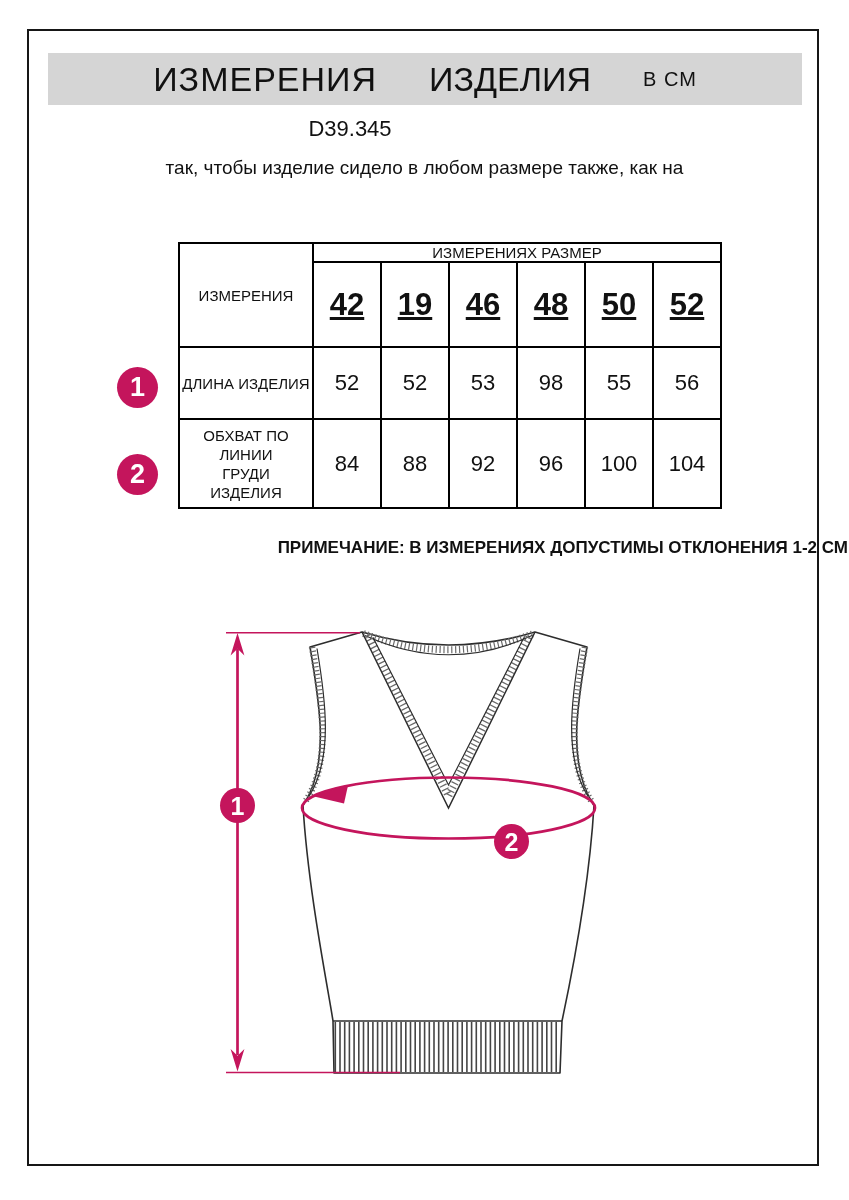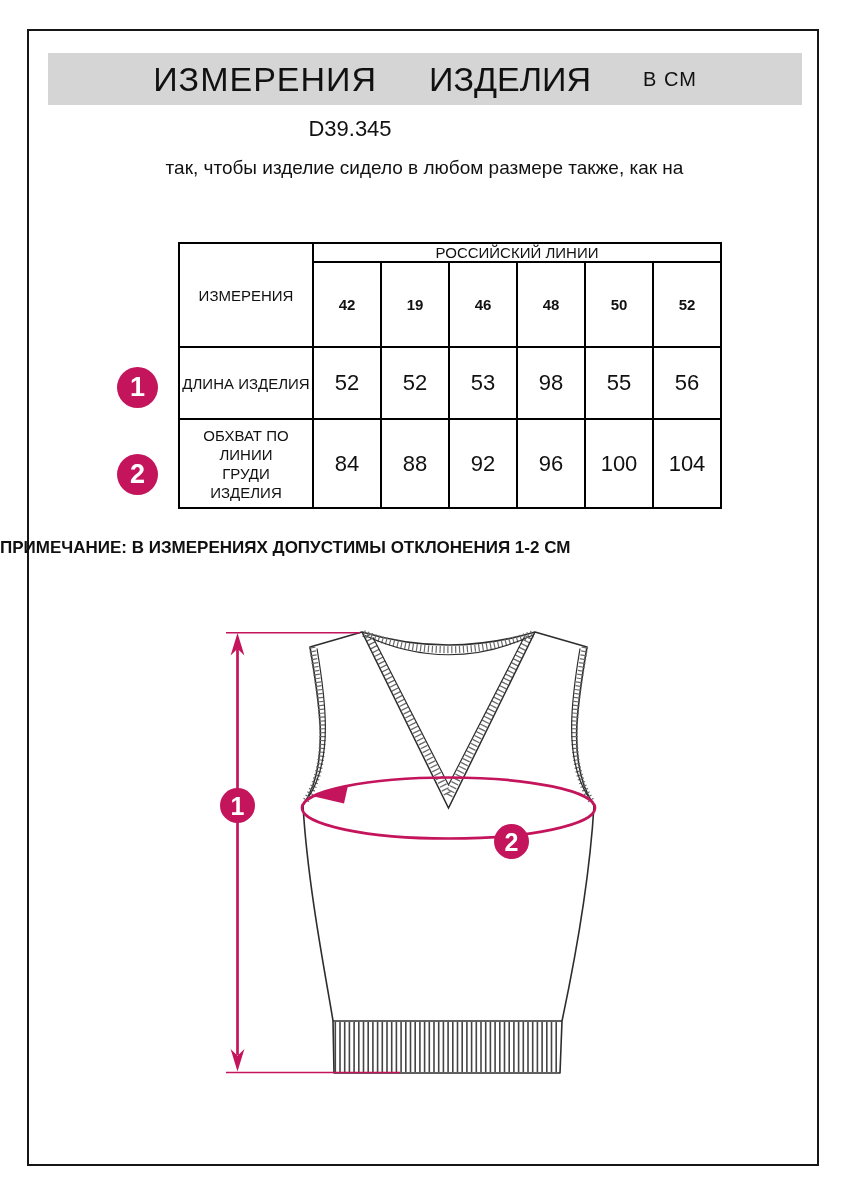--- a/index.html
+++ b/index.html
@@ -10,30 +10,30 @@
   .title-regular{font-size:34px;letter-spacing:1px;}
   .title-bold{font-size:34px;font-weight:400;margin-left:52px;}
   .title-unit{font-size:20px;margin-left:52px;letter-spacing:1px;}
   .product-code{left:0;top:116px;width:700px;text-align:center;font-size:22px;}
   .intro{left:0;top:156px;width:849px;text-align:center;font-size:19px;line-height:23.5px;}
   .tbl-wrap{left:178px;top:242px;}
   table{border-collapse:collapse;table-layout:fixed;}
   td,th{border:2px solid #000;text-align:center;vertical-align:middle;padding:0;font-weight:400;}
   .size-head{font-size:15px;line-height:17px;}
   .lbl-head{font-size:15px;}
-  .size-cell{font-size:15px;font-weight:700;}
+  .size-cell{font-size:31px;font-weight:700;text-decoration:underline;}
   .val-cell{font-size:22px;}
   .lbl-cell{font-size:15px;line-height:19px;}
   .lbl-nowrap{white-space:nowrap;}
   .lbl-narrow{display:inline-block;width:100px;}
   .row-badge{width:41px;height:41px;border-radius:50%;background:#C4155C;color:#fff;
              font-size:27px;font-weight:700;line-height:41px;text-align:center;}
   .badge-1{left:117px;top:367px;}
   .badge-2{left:117px;top:454px;}
-  .note{left:0;top:538px;width:848px;text-align:left;font-size:17px;font-weight:700;}
+  .note{left:0;top:538px;width:848px;text-align:right;font-size:17px;font-weight:700;}
   .diagram{left:200px;top:590px;}
 </style>
 </head>
 <body>
 
 <div class="abs page-border"></div>
 
 <div class="abs header-bar">
   <span class="title-regular">ИЗМЕРЕНИЯ</span>
   <span class="title-bold">ИЗДЕЛИЯ</span>
@@ -53,21 +53,21 @@
         <col style="width:68px">
         <col style="width:68px">
         <col style="width:68px">
       <col style="width:68px">
         <col style="width:68px">
         <col style="width:68px">
     </colgroup>
     <tbody>
         <tr style="height:19px">
       <th rowspan="2" class="lbl-head">ИЗМЕРЕНИЯ</th>
-      <th colspan="6" class="size-head">РОССИЙСКИЙ ЛИНИИ</th>
+      <th colspan="6" class="size-head">ИЗМЕРЕНИЯХ РАЗМЕР</th>
     </tr>
     <tr style="height:85px">
       <th class="size-cell">42</th>
       <th class="size-cell">19</th>
       <th class="size-cell">46</th>
       <th class="size-cell">48</th>
       <th class="size-cell">50</th>
       <th class="size-cell">52</th>
     </tr>
     <tr style="height:72px">

